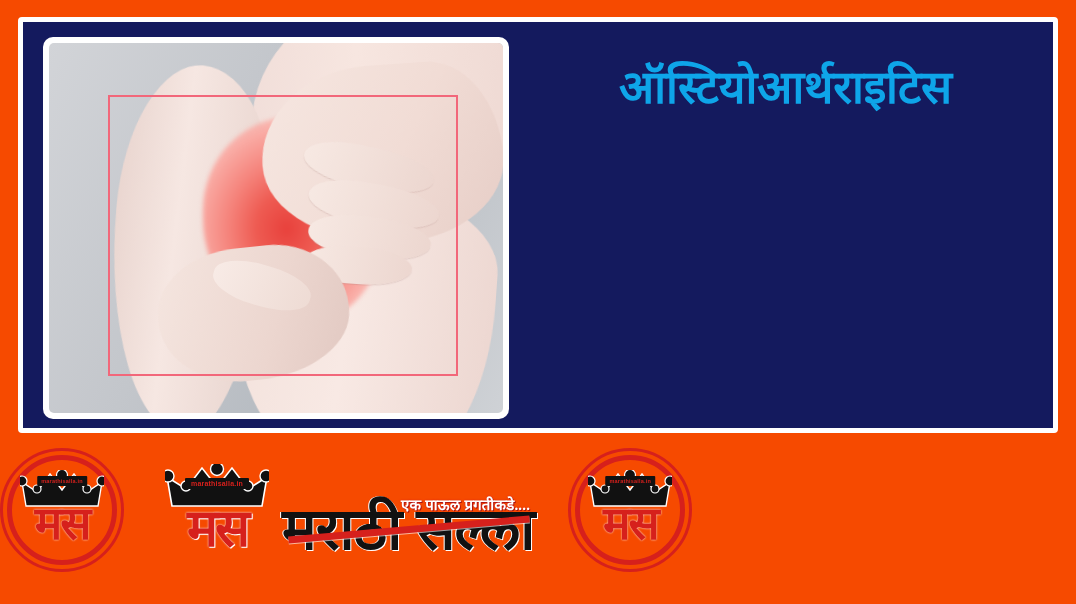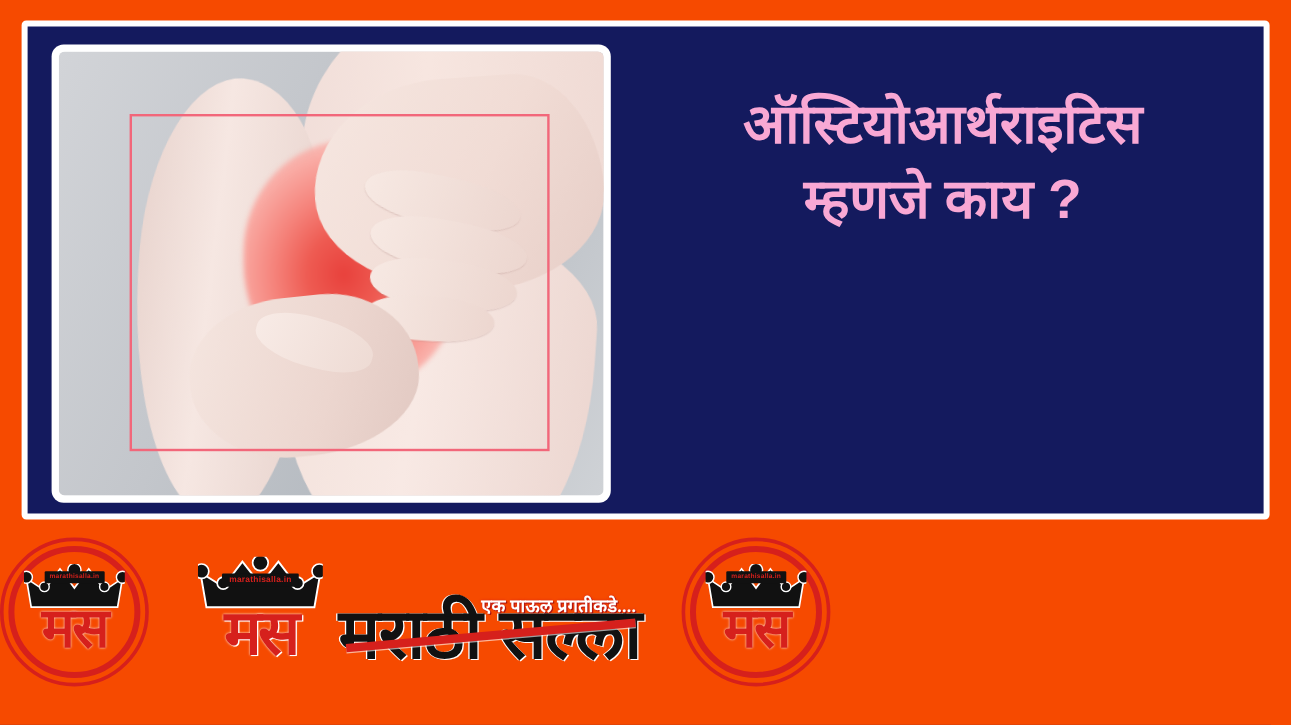--- a/index.html
+++ b/index.html
@@ -100,22 +100,22 @@
     border-radius:46%;transform:rotate(16deg);
   }
   .pink-frame{
     position:absolute;left:13%;top:14%;width:77%;height:76%;
     border:2px solid #f2677a;
     box-sizing:border-box;
   }
 
   
   .headline{
-    position:absolute;left:500px;top:52px;width:525px;
-    text-align:center;color:#f9a8d4;
+    position:absolute;left:500px;top:36px;width:525px;
+    text-align:center;color:#0ea5e9;
   }
   .mr-line{
     font-family:"Liberation Sans","DejaVu Sans",sans-serif;
     font-weight:700;
     font-size:46px;
     line-height:1.28;
     letter-spacing:-0.2px;
     white-space:nowrap;
   }
   .mr-line.l2{margin-top:4px;}
@@ -223,21 +223,20 @@
         <div class="finger f3"></div>
         <div class="finger f4"></div>
         <div class="hand-bottom"></div>
         <div class="thumb"></div>
         <div class="pink-frame"></div>
       </div>
     </div>
 
     <div class="headline">
       <div class="mr-line">ऑस्टियोआर्थराइटिस</div>
-      <div class="mr-line l2">म्हणजे काय ?</div>
     </div>
   </div>
 
   <div class="logo-band">
 
     <div class="badge">
       <div class="ring-out"></div>
       <div class="ring-in"></div>
       <svg class="crown" viewBox="0 0 84 40">
         <path d="M6 36 L2 12 L17 22 L30 4 L42 20 L54 4 L67 22 L82 12 L78 36 Z" fill="#111111" stroke="#ffffff" stroke-width="1.4"></path>

